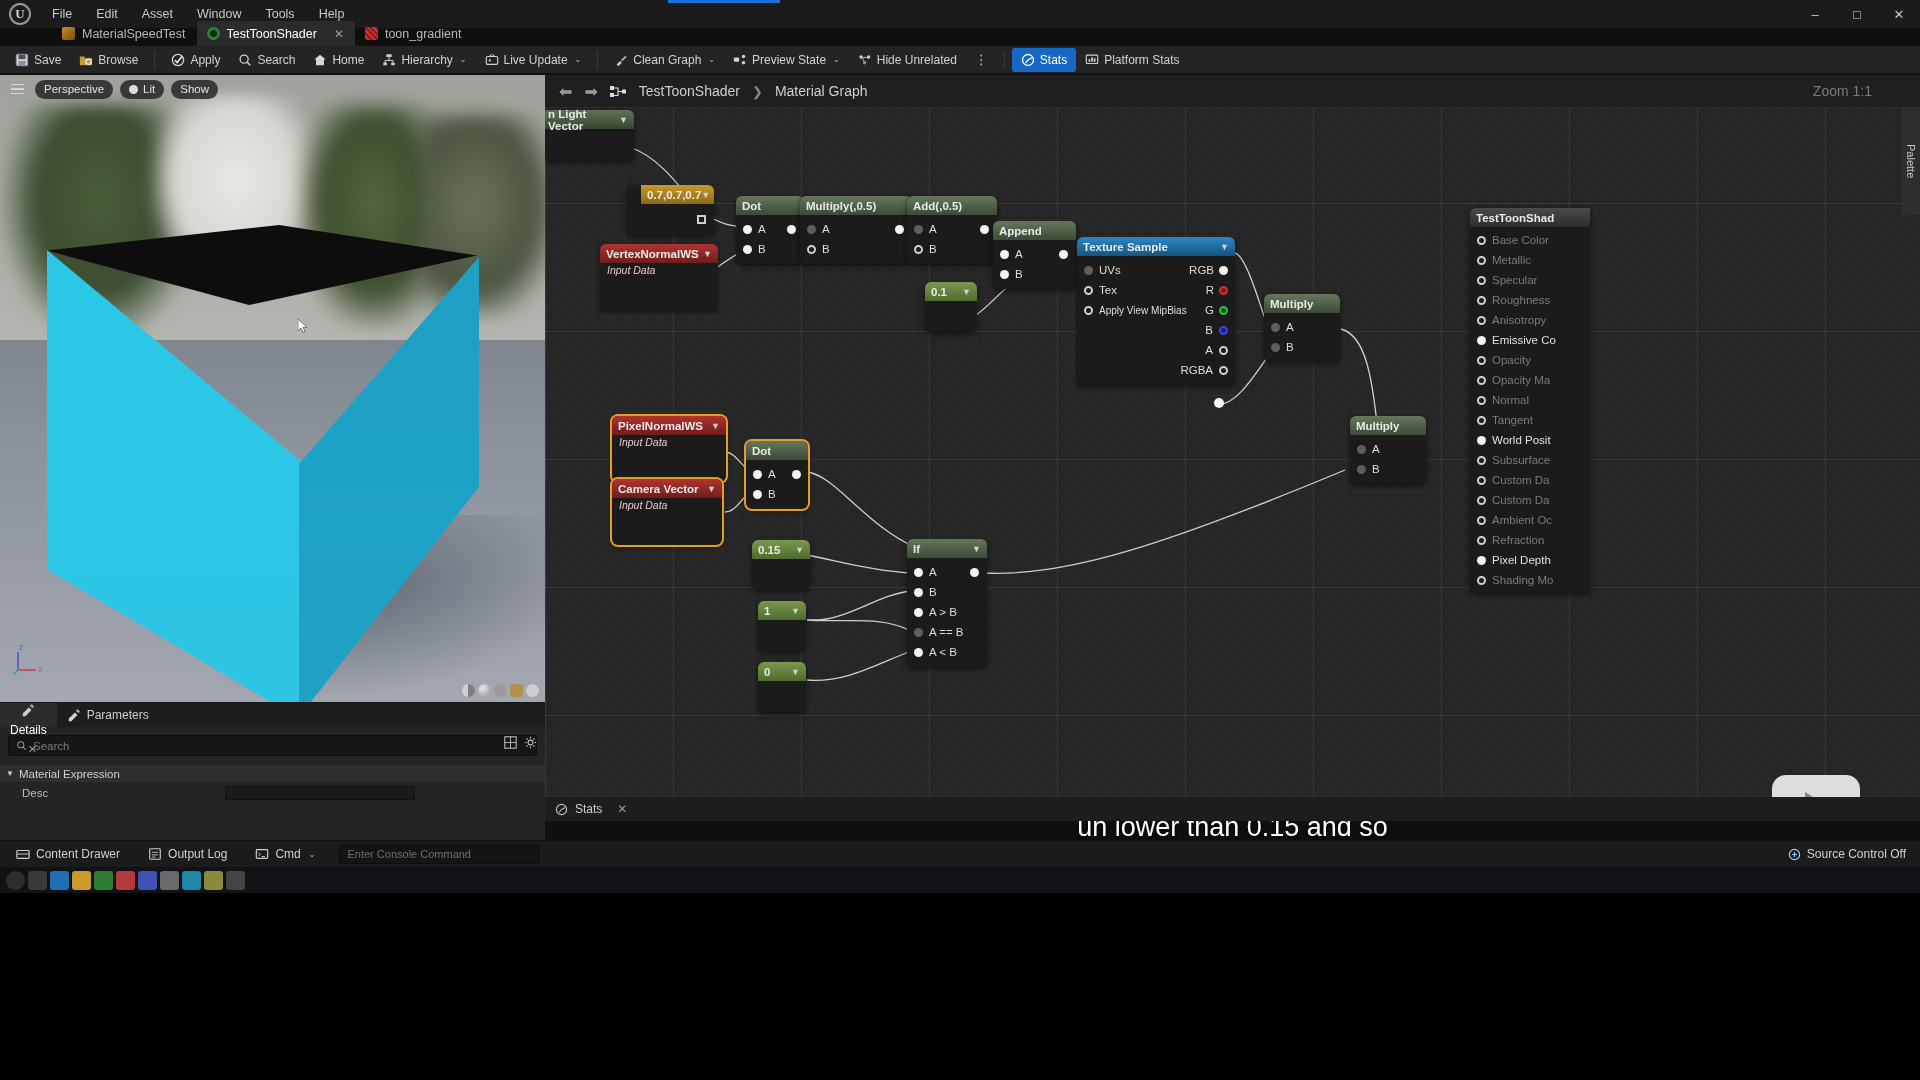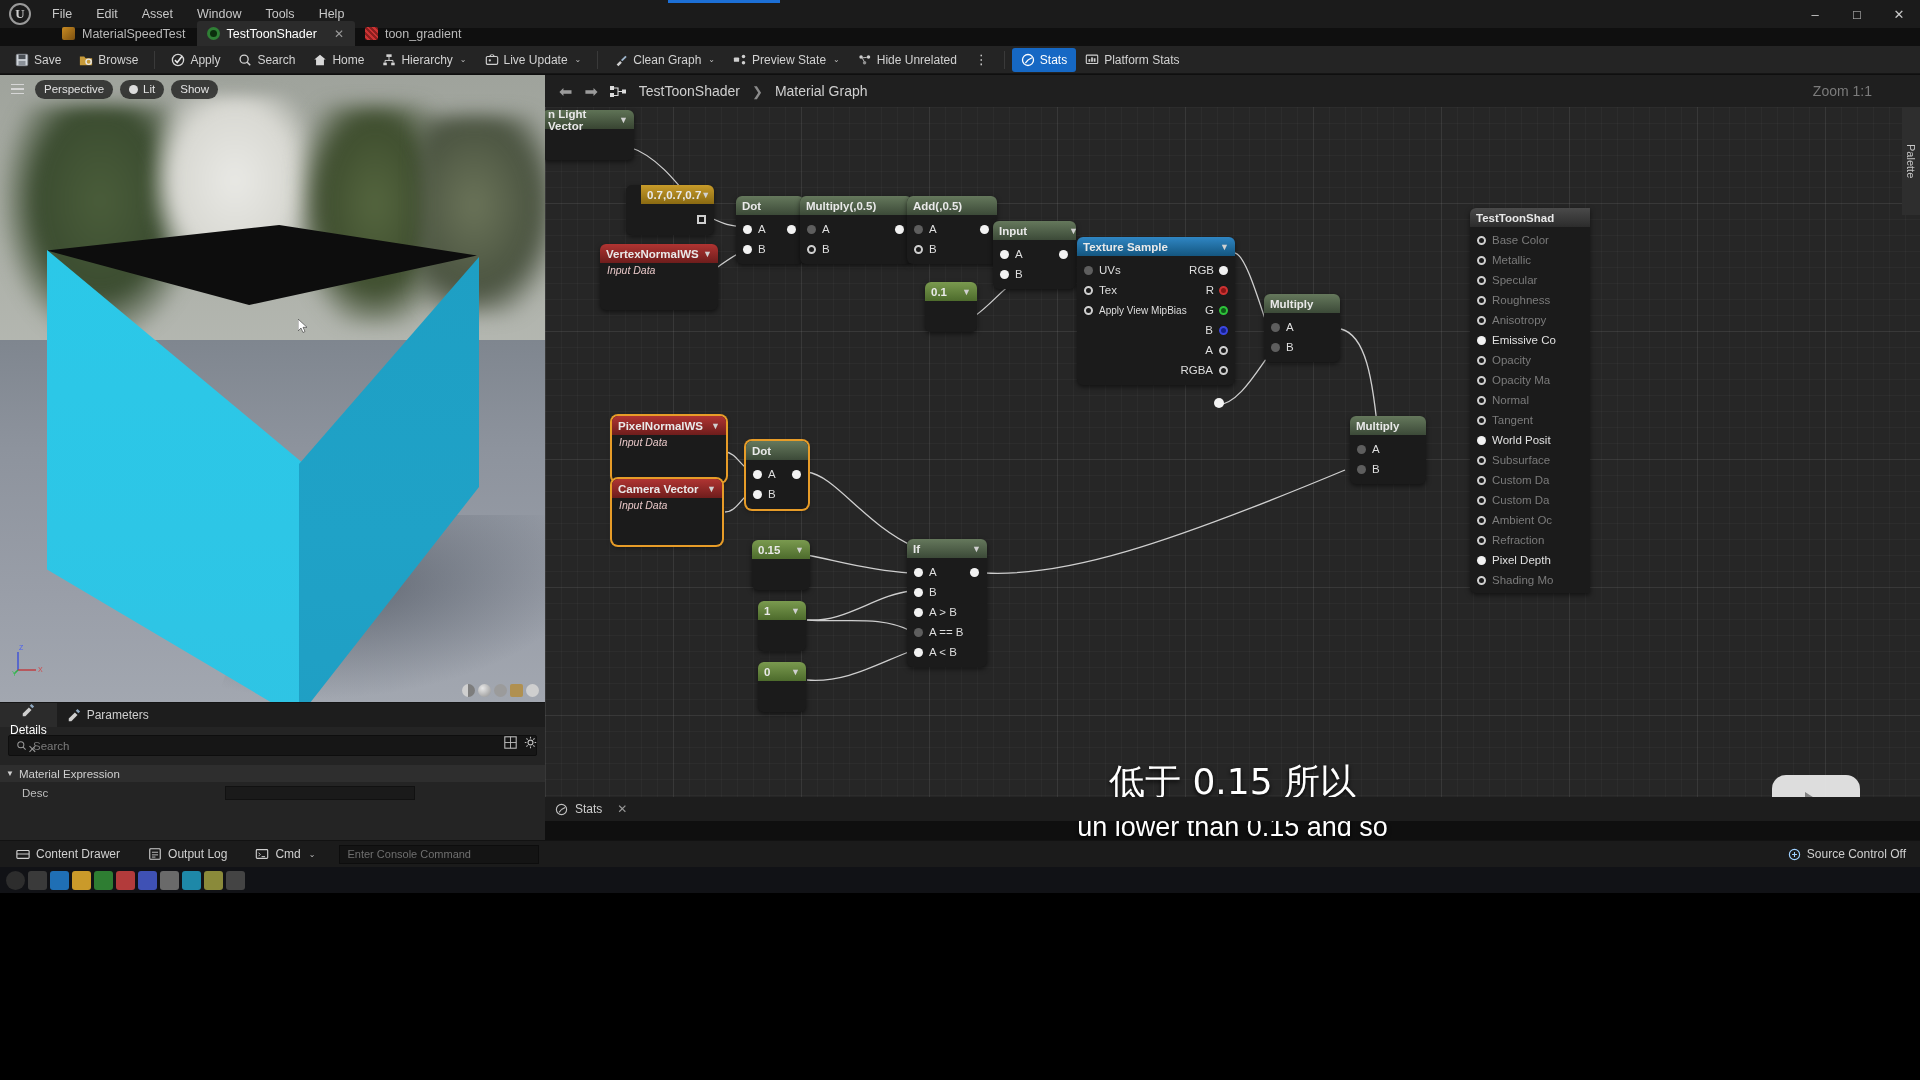--- a/index.html
+++ b/index.html
@@ -655,21 +655,21 @@
       </div>
       <div class="nbody">
         <div class="const-out">
           <span class="pin filled"></span>
         </div>
       </div>
     </div>
 
     <div class="node" style="left:448px;top:146px;width:83px">
       <div class="nhead green">
-        <span>Input</span>
+        <span>Append</span>
         <span class="cv">▼</span>
       </div>
       <div class="nbody">
         <div class="prow">
           <span class="pin filled pin-in"></span>
           <span class="name">A</span>
           <span class="pin filled" style="margin-left:auto;margin-right:8px"></span>
         </div>
         <div class="prow">
           <span class="pin filled pin-in"></span>
@@ -942,21 +942,20 @@
           </div>
       </div>
     </div>
 
     <div class="yt-badge">
         <div class="tri"></div>
       </div>
 
   </div>
 
-  <div class="sub-cn">低于 0.15 所以</div>
   <div class="sub-en">uh lower than 0.15 and so</div>
 
   <div class="stats-bar">
     <svg width="13" height="13" viewBox="0 0 16 16">
         <circle cx="8" cy="8" r="6.3" fill="none" stroke="#bfbfbf" stroke-width="1.4"></circle>
         <path d="M8 8l4.5-2.5M8 8l-3 3.5" stroke="#bfbfbf" stroke-width="1.3"></path>
       </svg>
     <span>Stats</span>
     <span class="tclose">✕</span>
   </div>

